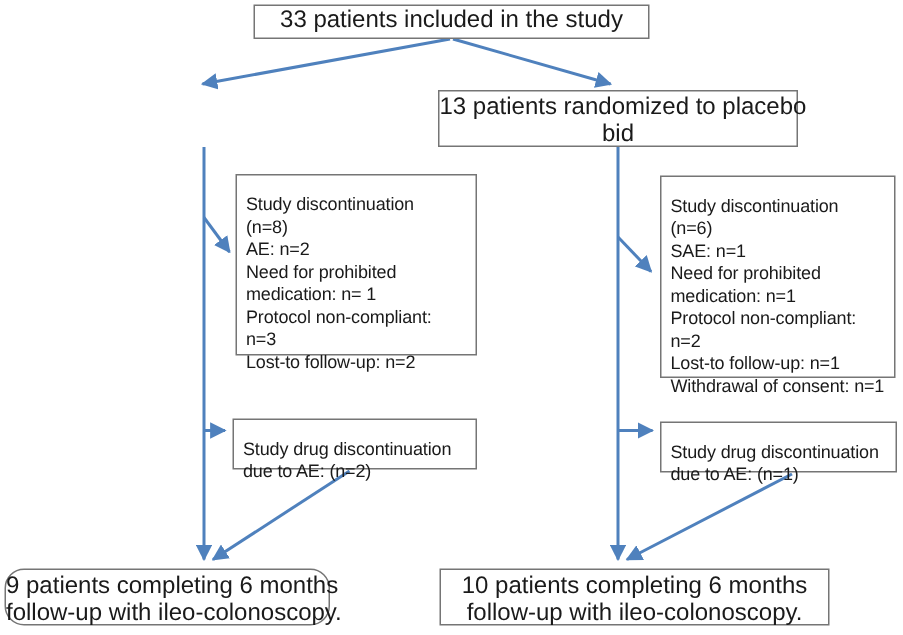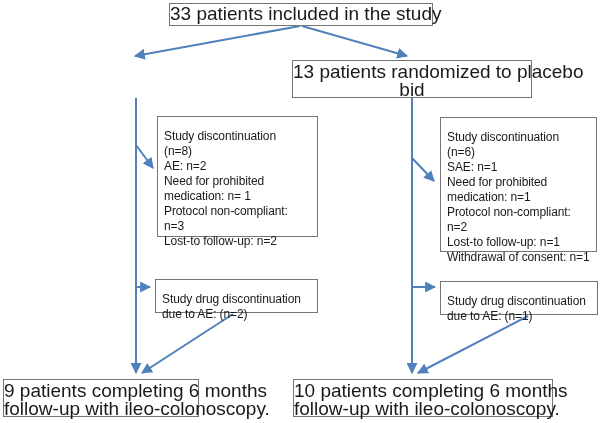--- a/index.html
+++ b/index.html
@@ -29,38 +29,38 @@
     box-sizing: border-box;
     border: 1.4px solid #757575;
     background: #ffffff;
     white-space: pre;
     z-index: 1;
   }
   .node.center {
     text-align: center;
   }
   .node.big {
-    font-size: 19px;
+    font-size: 16px;
     line-height: 17.5px;
     padding-top: 2px;
   }
   .node.small {
     font-size: 12px;
     line-height: 15px;
     padding: 12px 2px 0 6px;
     letter-spacing: -0.1px;
   }
   #node-included       { left: 169px; top: 3px;   width: 264px; height: 23px; line-height: 20px; padding-top: 0; }
   #node-cipro-arm      { left: 3px;   top: 60px;  width: 240px; height: 38px; }
   #node-placebo-arm    { left: 292px; top: 60px;  width: 240px; height: 38px; }
   #node-cipro-disc     { left: 157px; top: 116px; width: 161px; height: 121px; }
   #node-placebo-disc   { left: 440px; top: 117px; width: 157px; height: 135px; }
   #node-cipro-drug     { left: 155px; top: 279px; width: 163px; height: 34px; }
   #node-placebo-drug   { left: 440px; top: 281px; width: 158px; height: 34px; }
-  #node-cipro-done     { left: 3px;   top: 379px; width: 196px; height: 38px; }
+  #node-cipro-done     { left: 3px;   top: 379px; width: 217px; height: 38px; border-radius: 13px; }
   #node-placebo-done   { left: 293px; top: 379px; width: 260px; height: 38px; }
   .flow-line {
     stroke: #4f81bd;
     stroke-width: 2;
     fill: none;
   }
 </style>
 </head>
 <body>
 

